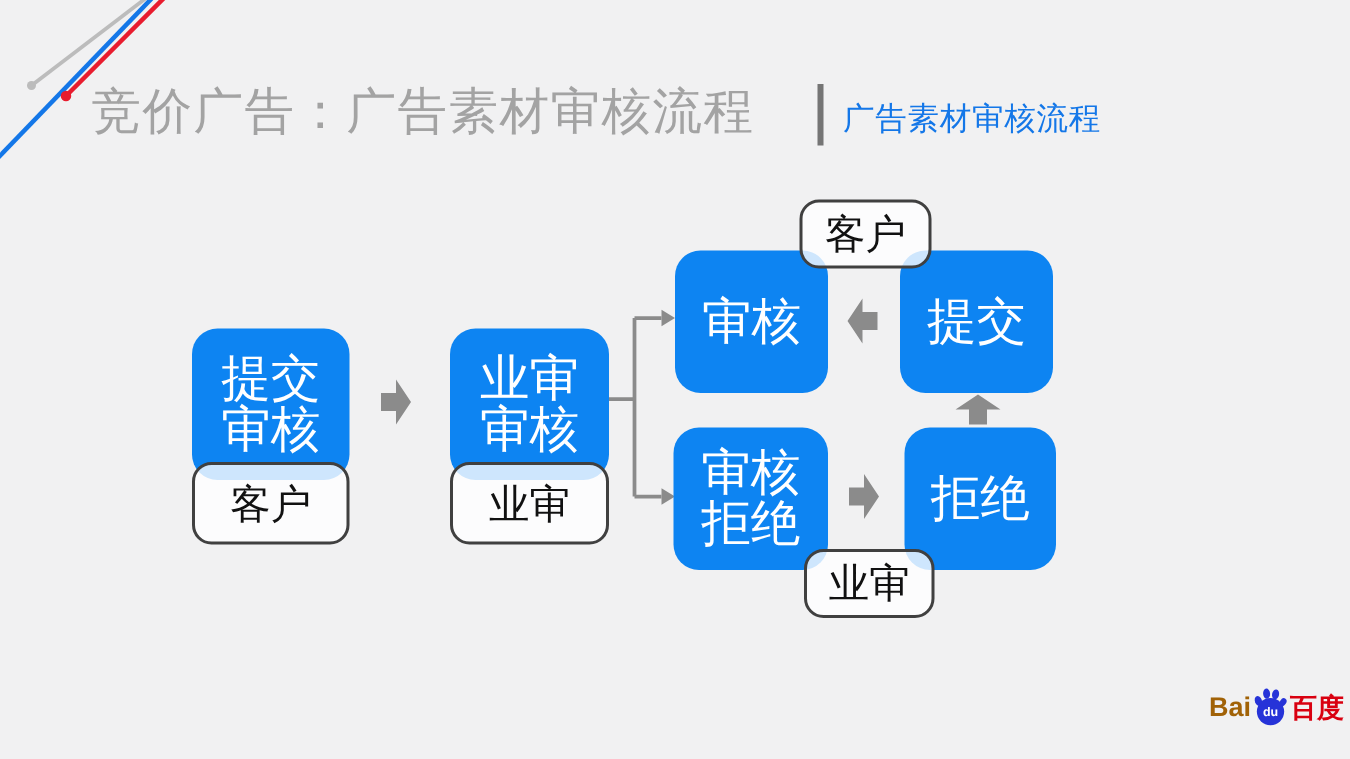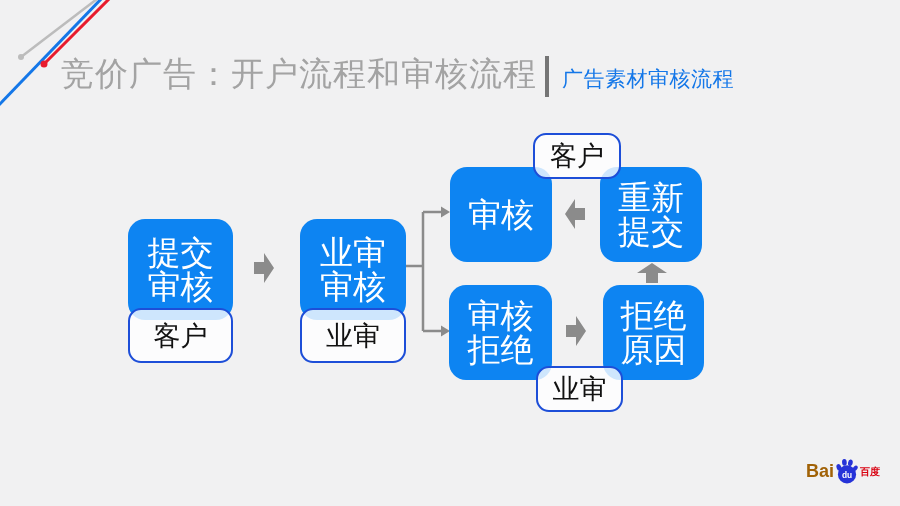--- a/index.html
+++ b/index.html
@@ -2,52 +2,52 @@
 <html><head>
 <meta charset="utf-8">
 <style>
   html,body{margin:0;padding:0;}
   #slide{position:relative;width:900px;height:506px;background:#f1f1f2;overflow:hidden;font-family:"Liberation Sans",sans-serif;}
   .abs{position:absolute;}
   #title{left:61px;top:52px;font-size:33px;letter-spacing:1px;color:#a3a3a3;}
   #divider{left:545px;top:56px;width:4px;height:41px;background:#757575;}
   #subtitle{left:562px;top:65px;font-size:21px;font-weight:normal;letter-spacing:0.5px;color:#1477e8;}
   .node{background:#0d84f2;border-radius:17px;color:#fff;display:flex;flex-direction:column;align-items:center;justify-content:center;font-size:33px;line-height:34px;text-align:center;z-index:1;font-family:Liberation Serif, serif;}
-  .tag{background:rgba(255,255,255,0.8);border:2px solid #1d4ed8;border-radius:13px;display:flex;align-items:center;justify-content:center;font-size:27px;color:#111;z-index:2;box-sizing:border-box;}
+  .tag{background:rgba(255,255,255,0.8);border:2px solid #404040;border-radius:13px;display:flex;align-items:center;justify-content:center;font-size:27px;color:#111;z-index:2;box-sizing:border-box;}
   #n1{left:128px;top:219px;width:105px;height:101px;}
   #n2{left:300px;top:219px;width:106px;height:101px;}
   #n3{left:450px;top:167px;width:102px;height:95px;}
   #n4{left:449px;top:285px;width:103px;height:95px;}
   #n5{left:603px;top:285px;width:101px;height:95px;}
   #n6{left:600px;top:167px;width:102px;height:95px;}
   #t1{left:128px;top:308px;width:105px;height:55px;}
   #t2{left:300px;top:308px;width:106px;height:55px;}
   #t3{left:533px;top:133px;width:88px;height:46px;}
   #t4{left:536px;top:366px;width:87px;height:46px;}
   #wires{left:0;top:0;z-index:0;}
   #decor{left:0;top:0;}
   #logo{left:806px;top:458px;display:flex;align-items:flex-end;}
   #logo .bai{color:#a16207;font-weight:bold;font-size:18px;line-height:26px;}
-  #logo .cn{color:#d90010;font-weight:bold;font-size:10px;line-height:24px;}
+  #logo .cn{color:#d90010;font-weight:bold;font-size:18px;line-height:24px;}
   #logo svg{display:block;}
 </style>
 </head>
 <body>
 
 <div id="slide">
 
   <svg id="decor" class="abs" width="130" height="110">
     <line x1="-4" y1="108" x2="104" y2="-4" stroke="#1477e8" stroke-width="3"></line>
     <line x1="44" y1="64" x2="110" y2="-2" stroke="#e81c2e" stroke-width="3"></line>
     <circle cx="44" cy="64" r="3.5" fill="#e81c2e"></circle>
     <line x1="21" y1="57" x2="97" y2="-1" stroke="#bcbcbc" stroke-width="2.5"></line>
     <circle cx="21" cy="57" r="3" fill="#bcbcbc"></circle>
   </svg>
 
-  <div id="title" class="abs">竞价广告：开户流程和审核流程</div>
+  <div id="title" class="abs">竞价广告：广告素材审核流程</div>
   <div id="divider" class="abs"></div>
   <div id="subtitle" class="abs">广告素材审核流程</div>
 
   <svg id="wires" class="abs" width="900" height="506">
     <path d="M406,266 H423 M423,212 V331 M423,212 H441 M423,331 H441" fill="none" stroke="#8b8b8b" stroke-width="2.5"></path>
     <polygon points="441,206.5 450,212 441,217.5" fill="#8b8b8b"></polygon>
     <polygon points="441,325.5 450,331 441,336.5" fill="#8b8b8b"></polygon>
     <g fill="#8b8b8b">
       <polygon transform="translate(254,253)" points="0,9 10,9 10,0 20,15 10,30 10,21 0,21"></polygon>
       <polygon transform="translate(585,229) rotate(180)" points="0,9 10,9 10,0 20,15 10,30 10,21 0,21"></polygon>
@@ -66,24 +66,22 @@
   </div>
   <div id="n3" class="abs node">
     <span>审核</span>
   </div>
   <div id="n4" class="abs node">
     <span>审核</span>
     <span>拒绝</span>
   </div>
   <div id="n5" class="abs node">
     <span>拒绝</span>
-    <span>原因</span>
   </div>
   <div id="n6" class="abs node">
-    <span>重新</span>
     <span>提交</span>
   </div>
 
   <div id="t1" class="abs tag">客户</div>
   <div id="t2" class="abs tag">业审</div>
   <div id="t3" class="abs tag">客户</div>
   <div id="t4" class="abs tag">业审</div>
 
   <div id="logo" class="abs">
     <span class="bai">Bai</span>

